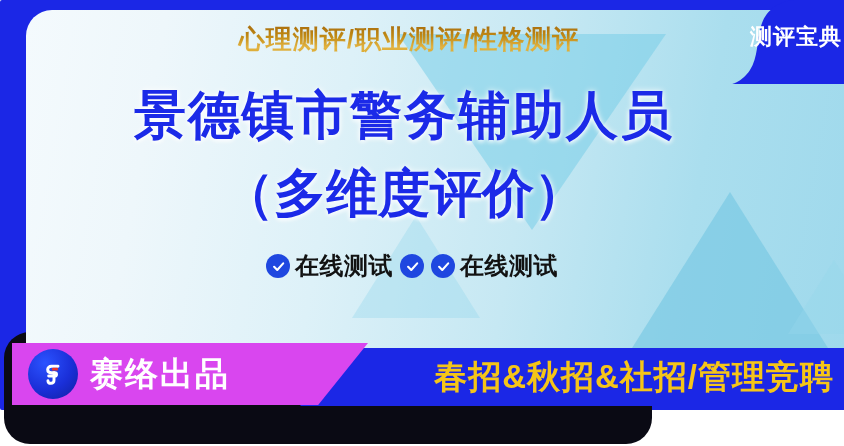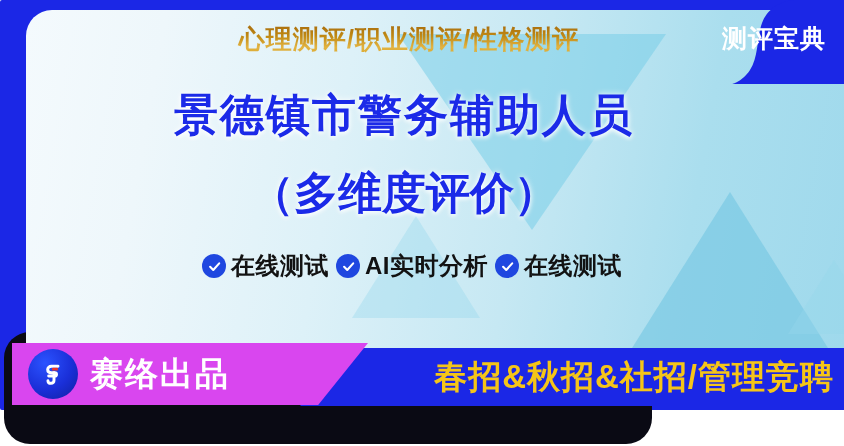--- a/index.html
+++ b/index.html
@@ -124,37 +124,37 @@
     letter-spacing: 1px;
     background: linear-gradient(180deg, #a2650b 0%, #c08914 40%, #e2b341 72%, #d8a62b 100%);
     -webkit-background-clip: text;
     background-clip: text;
     color: transparent;
     -webkit-text-fill-color: transparent;
   }
 
   .corner-tag {
     position: absolute;
-    right: 18px;
+    right: 2px;
     top: 22px;
-    font-size: 25px;
+    font-size: 22px;
     font-weight: bold;
     color: #ffffff;
     letter-spacing: 1px;
   }
 
   .title-block {
     position: absolute;
     left: 26px;
     top: 76px;
     width: 756px;
     text-align: center;
     color: #1b2ae8;
     font-weight: bold;
-    font-size: 44px;
+    font-size: 52px;
     line-height: 78px;
     letter-spacing: 2px;
     text-shadow: 0 0 6px rgba(255,255,255,0.95), 0 2px 4px rgba(255,255,255,0.8);
   }
   .title-line-2 {
     letter-spacing: 0px;
   }
 
   .features {
     position: absolute;
@@ -287,21 +287,20 @@
         <span class="feature-label">在线测试</span>
       </div>
 
 
       <div class="feature">
         <span class="check">
           <svg width="15" height="15" viewBox="0 0 24 24" fill="none">
             <path d="M5 12.5 L10 17.5 L19.5 7" stroke="#ffffff" stroke-width="3.4" stroke-linecap="round" stroke-linejoin="round"></path>
           </svg>
         </span>
-        <span class="feature-label">AI实时分析</span>
       </div>
 
       <div class="feature">
         <span class="check">
           <svg width="15" height="15" viewBox="0 0 24 24" fill="none">
             <path d="M5 12.5 L10 17.5 L19.5 7" stroke="#ffffff" stroke-width="3.4" stroke-linecap="round" stroke-linejoin="round"></path>
           </svg>
         </span>
         <span class="feature-label">在线测试</span>
       </div>

